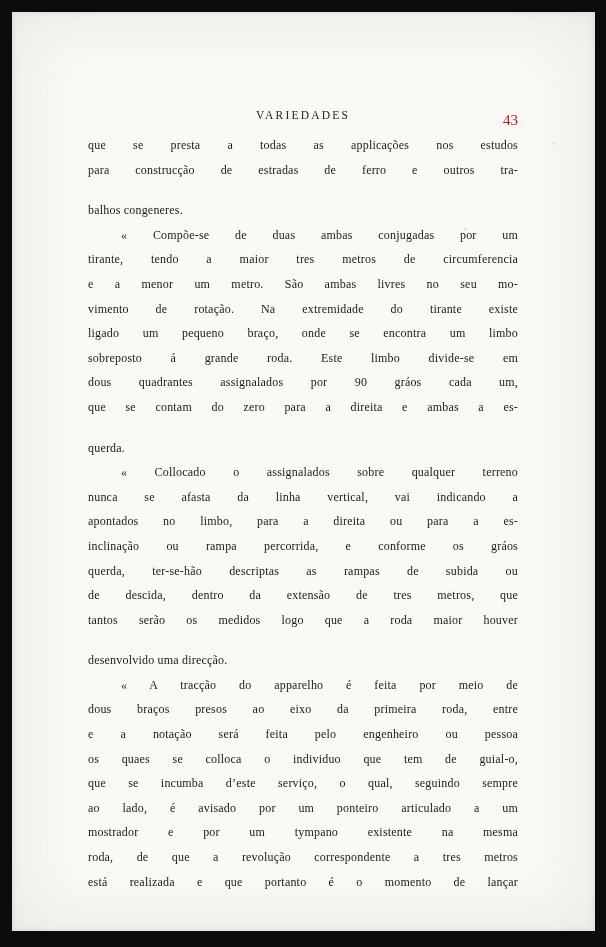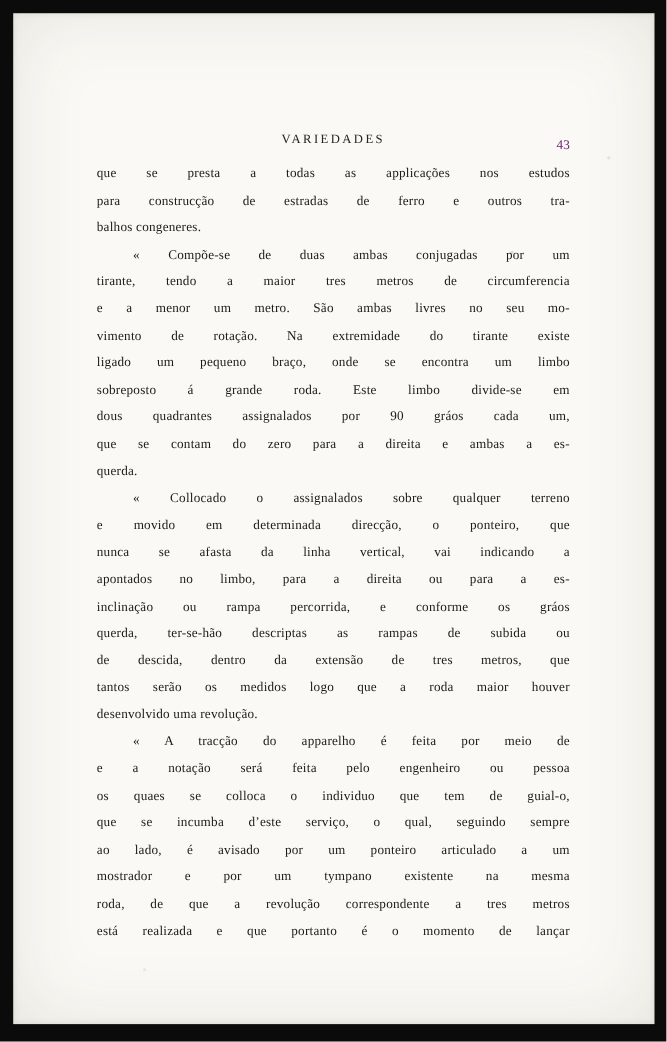--- a/index.html
+++ b/index.html
@@ -20,59 +20,60 @@
     left: 12px;
     top: 12px;
     width: 583px;
     height: 919px;
     background: #faf9f5;
     box-shadow: inset 0 0 70px rgba(60, 55, 42, 0.10), inset 0 0 6px rgba(40, 38, 30, 0.10);
   }
   .content {
     position: absolute;
     left: 76px;
-    top: 12px;
+    top: 0;
     width: 430px;
   }
   .pageheader {
     position: relative;
     margin-top: 97px;
     height: 17px;
   }
   .header-title {
     display: block;
     text-align: center;
     font-size: 11.5px;
     letter-spacing: 2.2px;
     color: #26241f;
   }
   .page-number {
     position: absolute;
     right: 0;
     top: 3px;
-    font-size: 12px;
-    color: #701a75;
+    font-size: 15px;
+    color: #b91c1c;
     font-family: Liberation Serif, serif;
   }
   .bodytext {
     margin-top: 7px;
   }
   .tline {
     font-size: 12px;
     line-height: 24.6px;
     height: 24.6px;
     overflow: hidden;
     color: #1c1b17;
     letter-spacing: 0.2px;
     text-align: justify;
     text-align-last: justify;
   }
   .tline.end {
     text-align: left;
     text-align-last: auto;
+    margin-top: 16px;
   }
   .tline.ind {
     padding-left: 33px;
   }
   .specks {
     position: absolute;
     left: 0;
     top: 0;
     width: 3px;
     height: 3px;
@@ -116,32 +117,32 @@
           <div class="tline">vimento de rotação. Na extremidade do tirante existe</div>
           <div class="tline">ligado um pequeno braço, onde se encontra um limbo</div>
           <div class="tline">sobreposto á grande roda. Este limbo divide-se em</div>
           <div class="tline">dous quadrantes assignalados por 90 gráos cada um,</div>
           <div class="tline">que se contam do zero para a direita e ambas a es-</div>
           <div class="tline end">querda.</div>
         </div>
 
         <div class="paragraph">
           <div class="tline ind">« Collocado o assignalados sobre qualquer terreno</div>
-          <div class="tline">e movido em determinada direcção, o ponteiro, que</div>
           <div class="tline">nunca se afasta da linha vertical, vai indicando a</div>
           <div class="tline">apontados no limbo, para a direita ou para a es-</div>
           <div class="tline">inclinação ou rampa percorrida, e conforme os gráos</div>
           <div class="tline">querda, ter-se-hão descriptas as rampas de subida ou</div>
           <div class="tline">de descida, dentro da extensão de tres metros, que</div>
           <div class="tline">tantos serão os medidos logo que a roda maior houver</div>
-          <div class="tline end">desenvolvido uma revolução.</div>
+          <div class="tline end">desenvolvido uma direcção.</div>
         </div>
 
         <div class="paragraph">
           <div class="tline ind">« A tracção do apparelho é feita por meio de</div>
+          <div class="tline">dous braços presos ao eixo da primeira roda, entre</div>
           <div class="tline">e a notação será feita pelo engenheiro ou pessoa</div>
           <div class="tline">os quaes se colloca o individuo que tem de guial-o,</div>
           <div class="tline">que se incumba d’este serviço, o qual, seguindo sempre</div>
           <div class="tline">ao lado, é avisado por um ponteiro articulado a um</div>
           <div class="tline">mostrador e por um tympano existente na mesma</div>
           <div class="tline">roda, de que a revolução correspondente a tres metros</div>
           <div class="tline">está realizada e que portanto é o momento de lançar</div>
         </div>
 
       </div>

